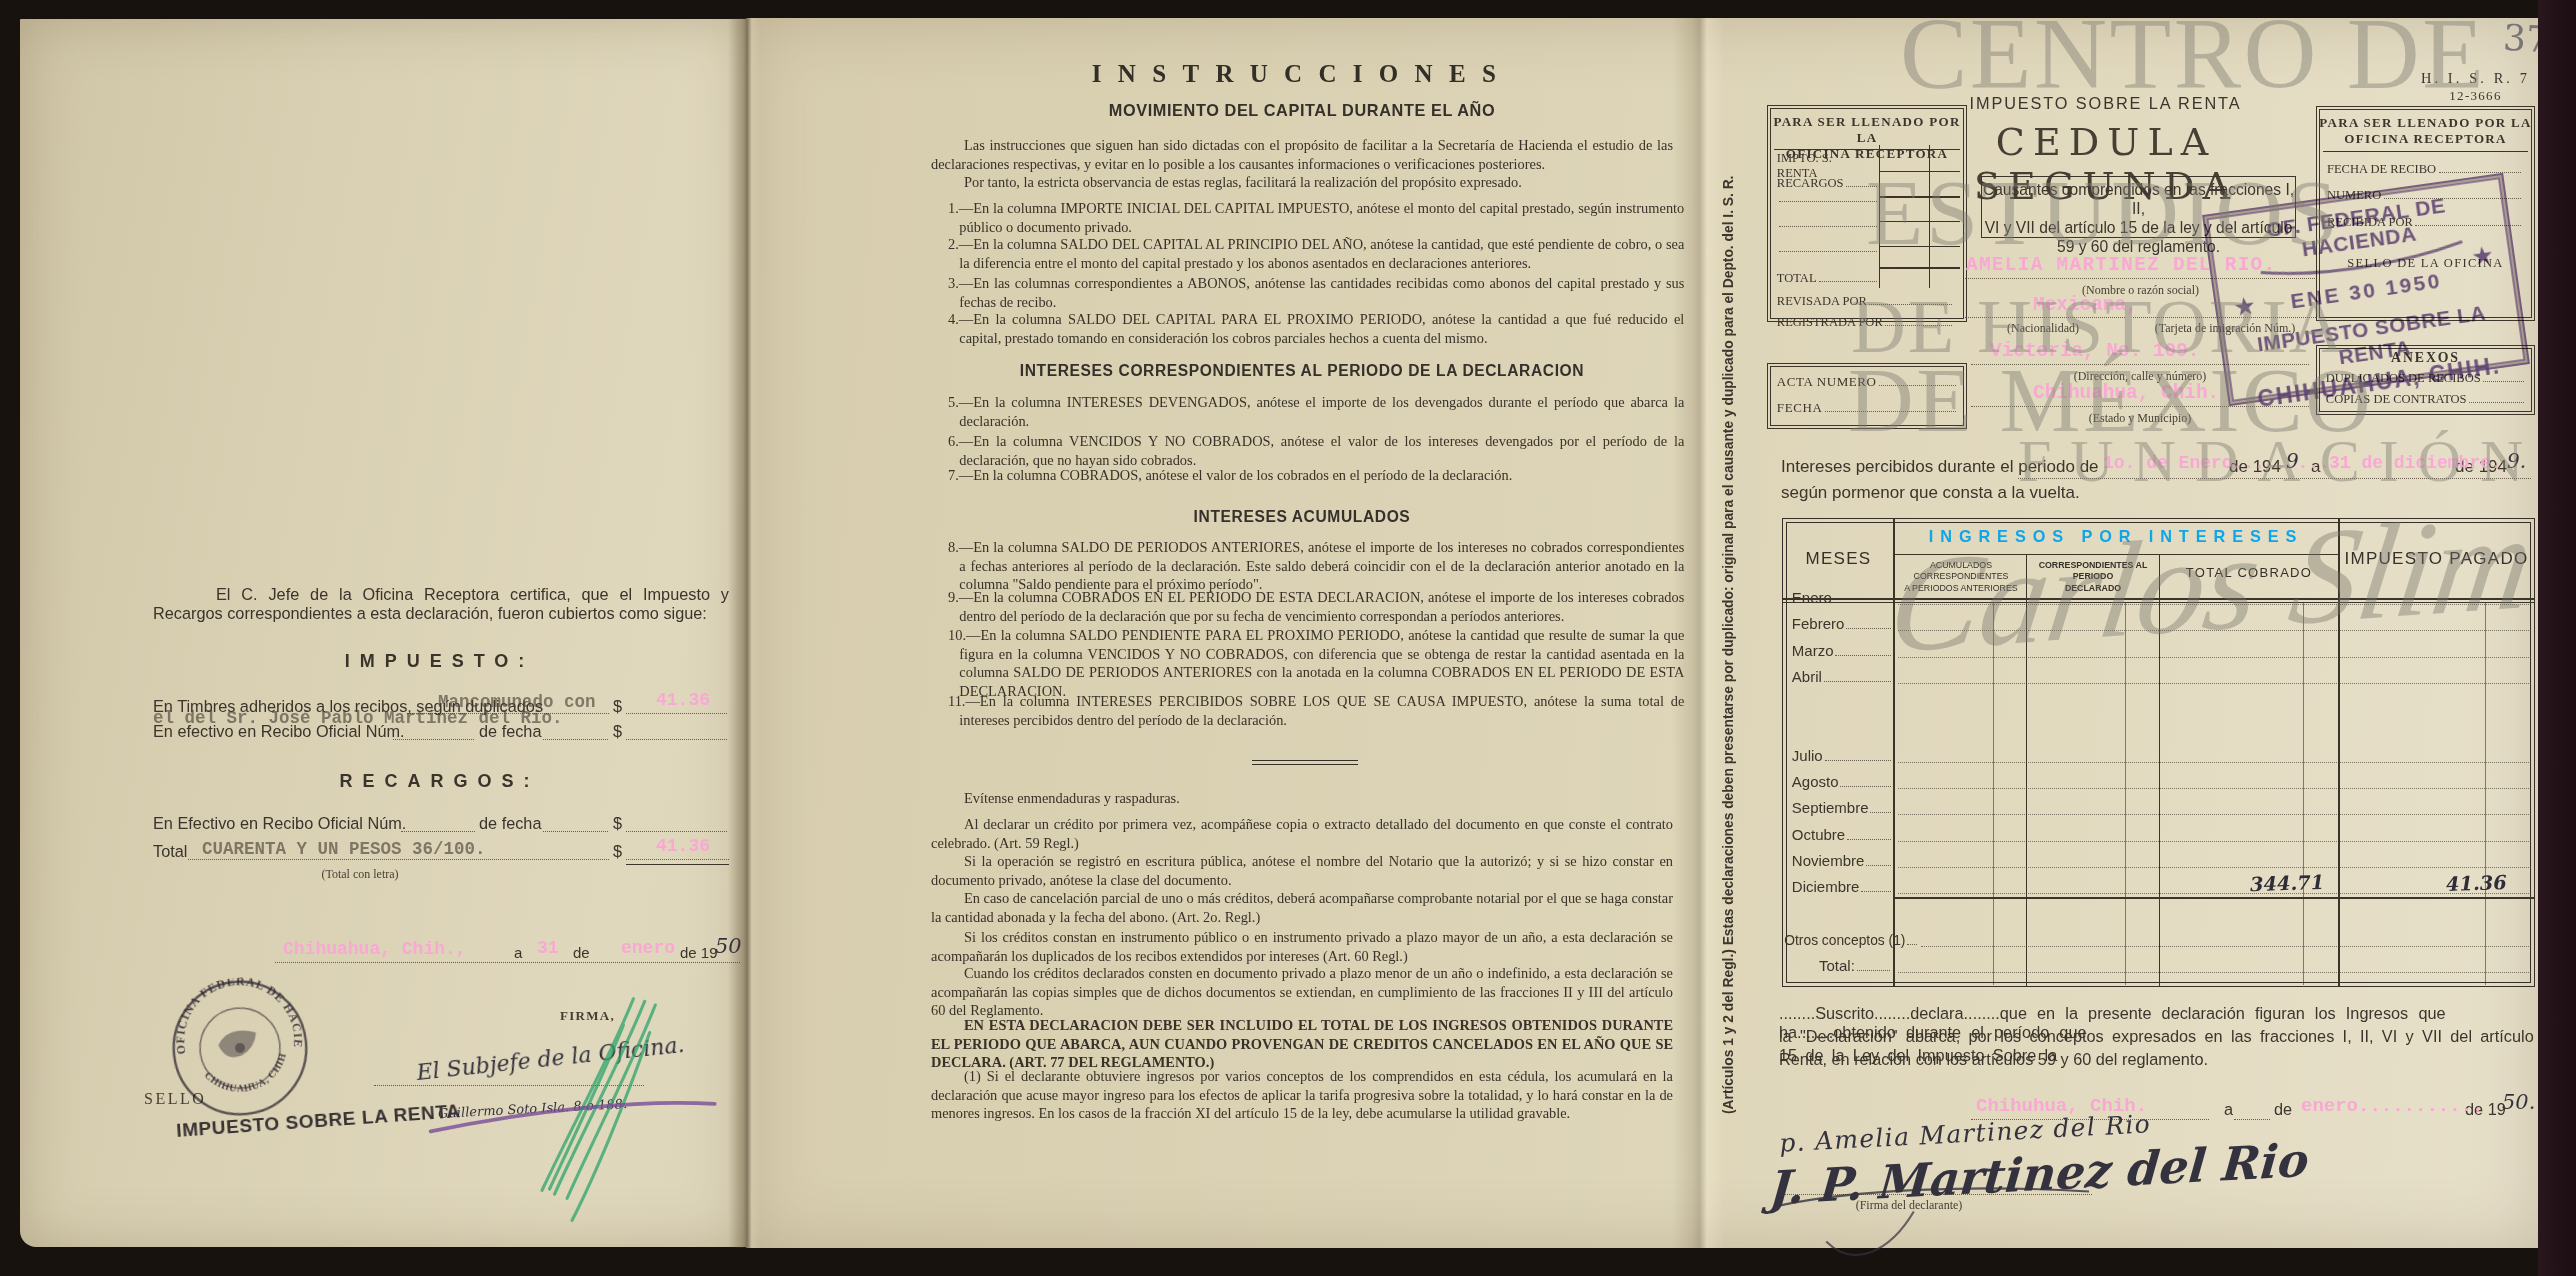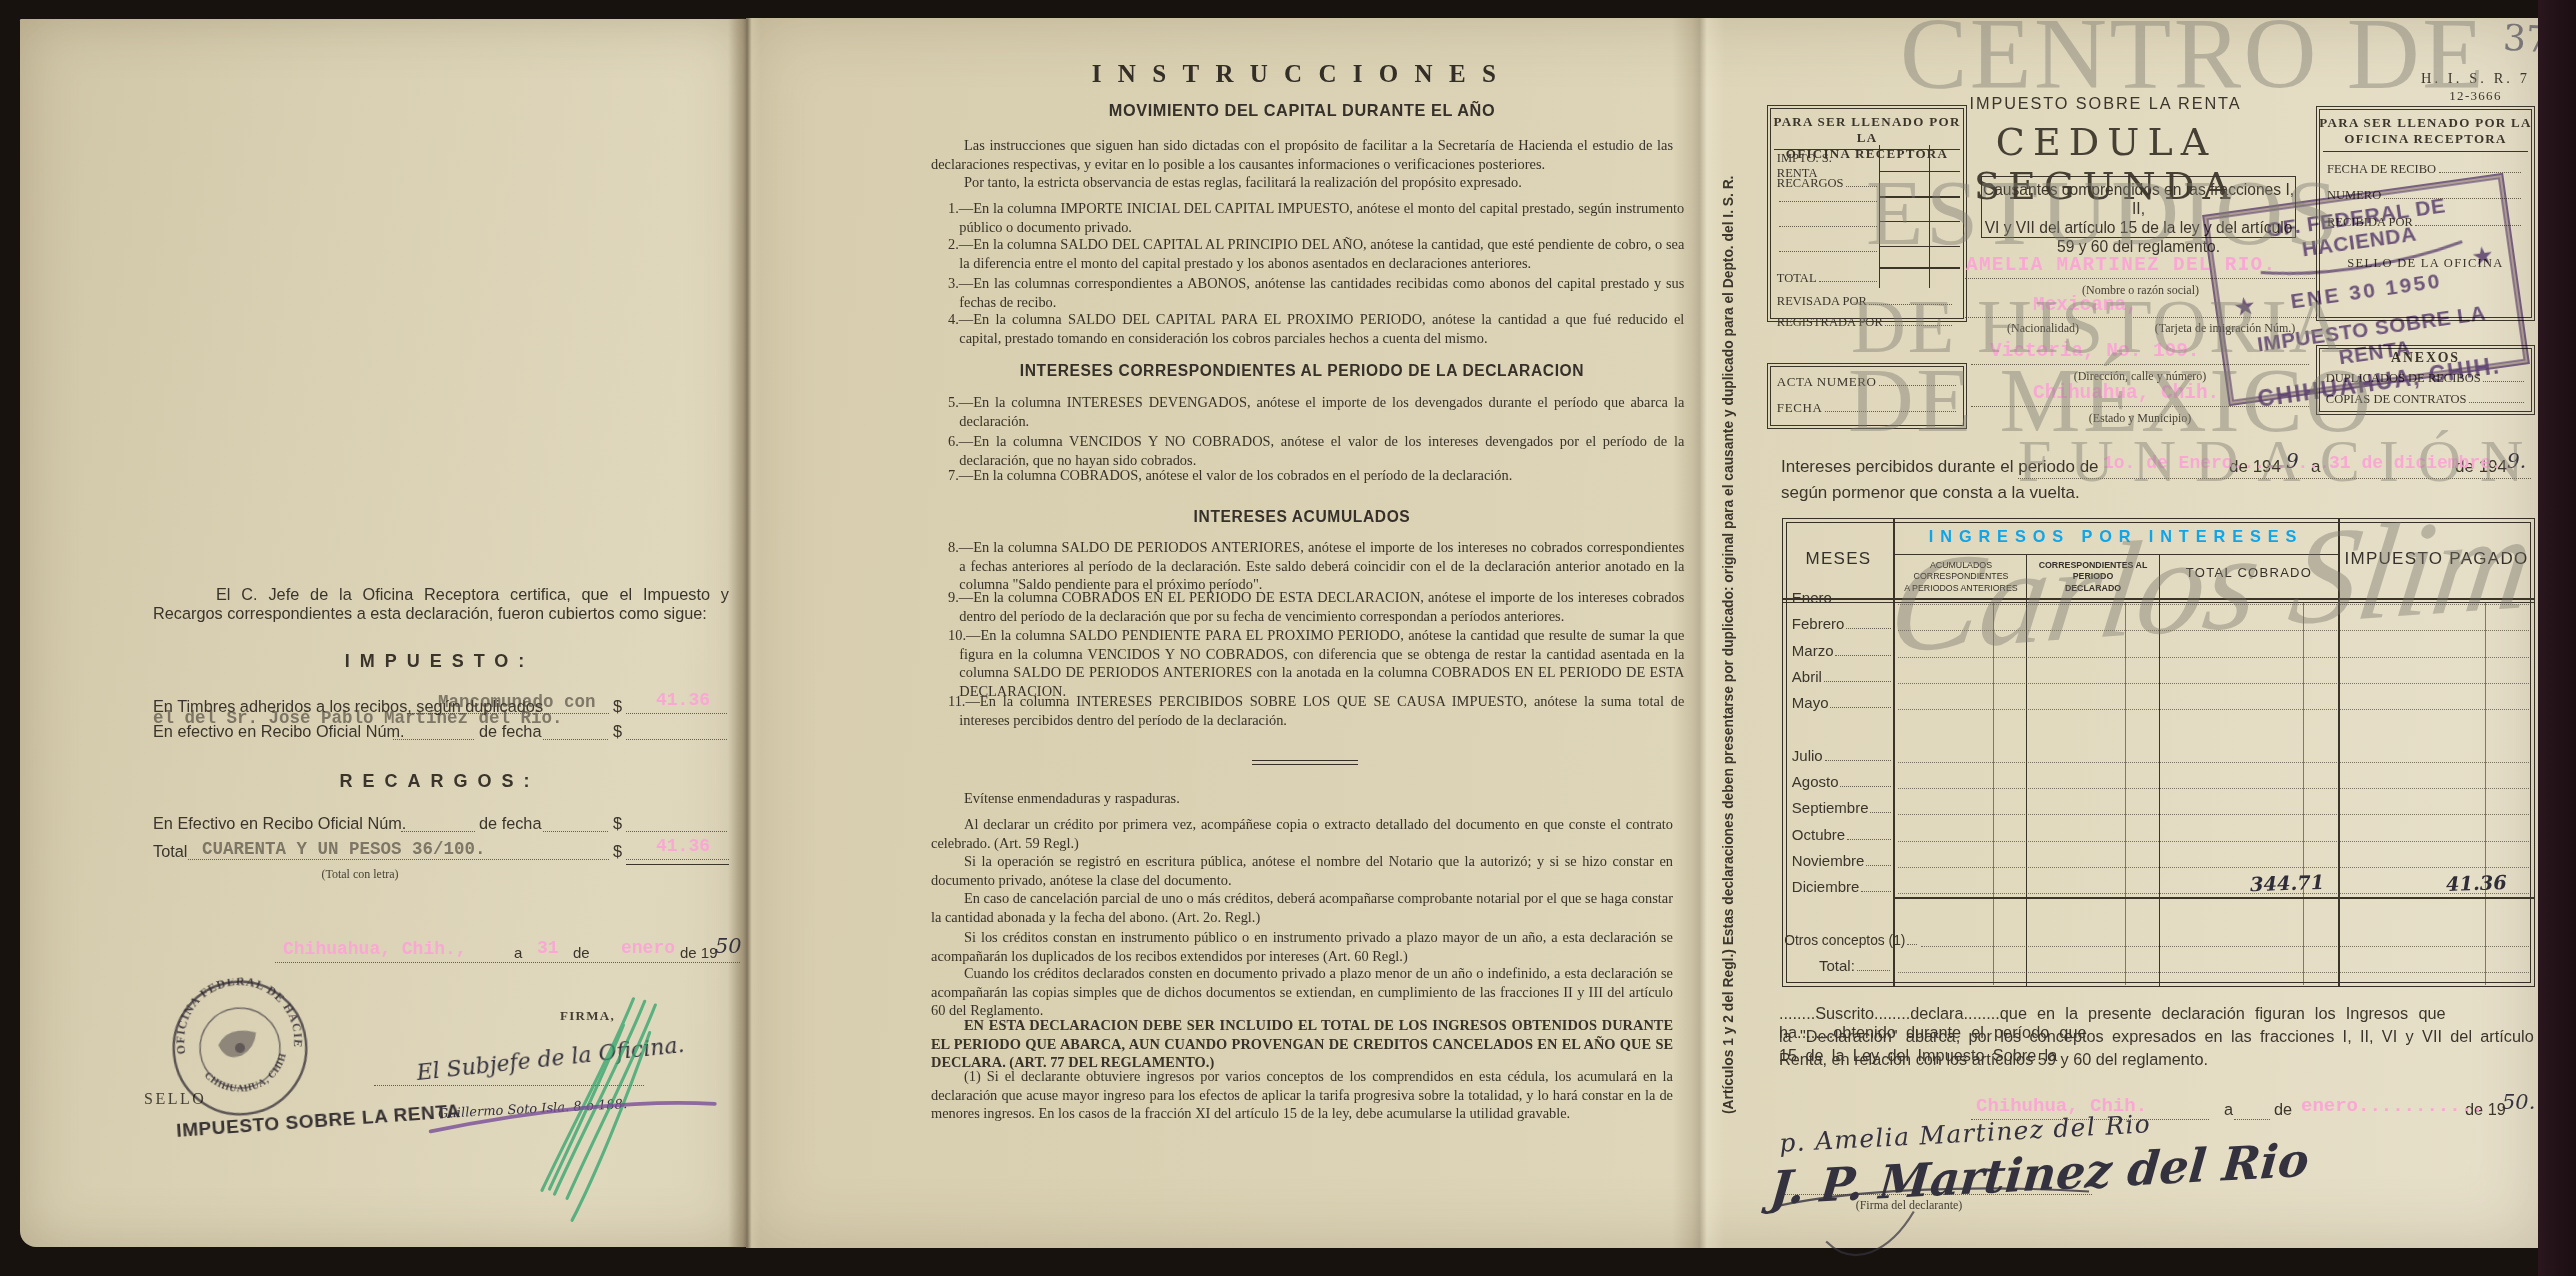--- a/index.html
+++ b/index.html
@@ -373,27 +373,20 @@
       </span>
       <span class="rowline"></span>
     </div>
   <div class="trow" style="top:142px">
       <span class="mcell">
         <span class="mlab">Abril</span>
         <span class="lead"></span>
       </span>
       <span class="rowline"></span>
     </div>
-  <div class="trow" style="top:168px">
-      <span class="mcell">
-        <span class="mlab">Mayo</span>
-        <span class="lead"></span>
-      </span>
-      <span class="rowline"></span>
-    </div>
   <div class="trow" style="top:247px">
       <span class="mcell">
         <span class="mlab">Agosto</span>
         <span class="lead"></span>
       </span>
       <span class="rowline"></span>
     </div>
   <div class="trow" style="top:221px">
       <span class="mcell">
         <span class="mlab">Julio</span>

